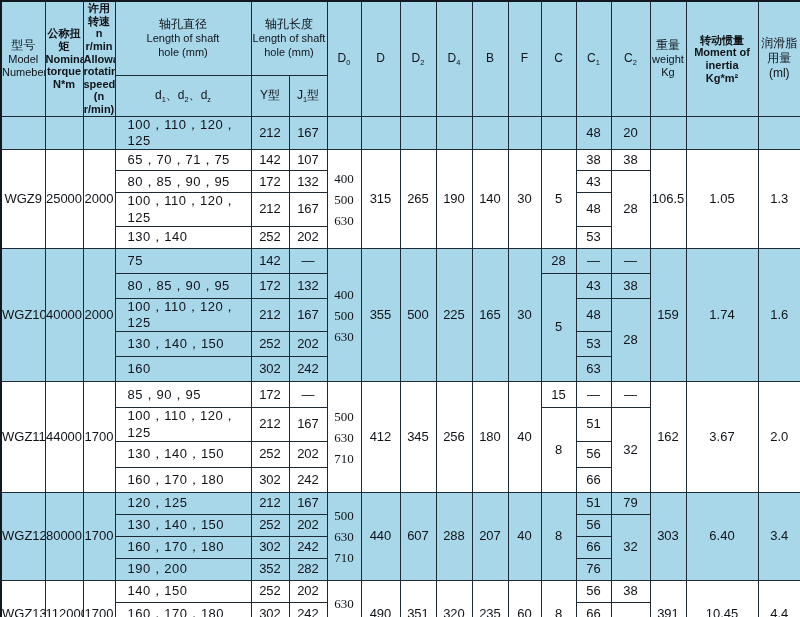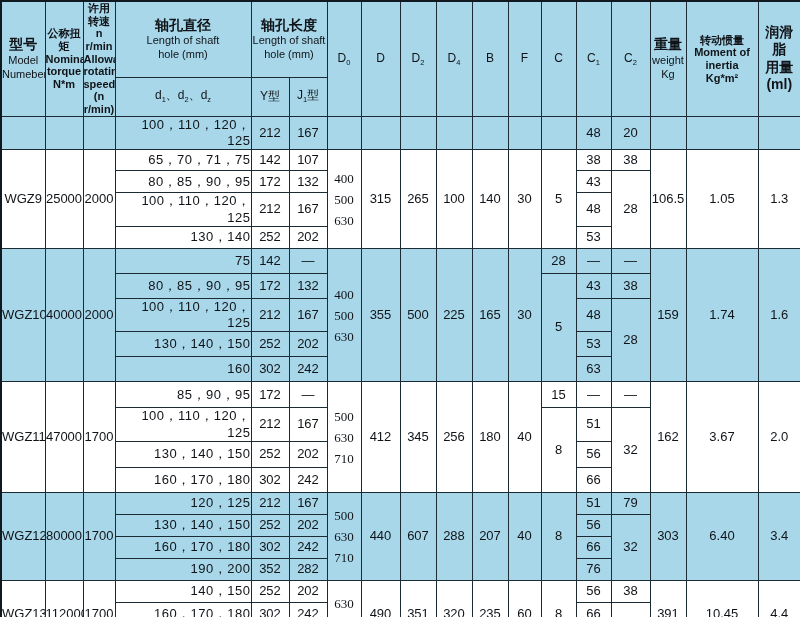--- a/index.html
+++ b/index.html
@@ -5,25 +5,25 @@
   html,body{margin:0;padding:0;background:#fff;}
   #page{width:800px;height:617px;overflow:hidden;background:#fff;
         font-family:"Liberation Sans","DejaVu Sans",sans-serif;color:#101418;}
   table{border-collapse:collapse;table-layout:fixed;width:800px;height:617px;}
   td,th{border:1px solid #1c2a33;padding:0;overflow:hidden;font-weight:normal;
         text-align:center;vertical-align:middle;line-height:1.25;}
   table{border:2px solid #10191f;}
   .blue{background:#a8d7ea;}
   .white{background:#ffffff;}
   .hd{font-size:11px;}
-  .hd .zh{font-size:14px;font-weight:bold;}
+  .hd .zh{font-size:12px;}
   .hd-small{font-size:11px;line-height:1.15;font-weight:bold;}
   .hd-dim{font-size:12px;}
   .num{font-size:13px;}
-  .dlist{text-align:right;padding-left:12px;font-size:13px;letter-spacing:0.5px;}
+  .dlist{text-align:left;padding-left:12px;font-size:13px;letter-spacing:0.5px;}
   .d0cell div{line-height:1.0;padding:4px 0;font-family:Liberation Serif, serif;}
   sub{font-size:0.62em;}
   .wsp{letter-spacing:0.5px;}
 </style>
 </head>
 <body>
 
 <div id="page">
   <table id="spec-table">
     <colgroup>
@@ -100,21 +100,21 @@
           <td class="white dlist wsp">65，70，71，75</td>
           <td class="white num">142</td>
           <td class="white num">107</td>
           <td class="white num d0cell" rowspan="4">
             <div>400</div>
             <div>500</div>
             <div>630</div>
           </td>
           <td class="white num" rowspan="4">315</td>
           <td class="white num" rowspan="4">265</td>
-          <td class="white num" rowspan="4">100</td>
+          <td class="white num" rowspan="4">190</td>
           <td class="white num" rowspan="4">140</td>
           <td class="white num" rowspan="4">30</td>
           <td class="white num" rowspan="4">5</td>
           <td class="white num">38</td>
           <td class="white num">38</td>
           <td class="white num" rowspan="4">106.5</td>
           <td class="white num" rowspan="4">1.05</td>
           <td class="white num" rowspan="4">1.3</td>
         </tr>
         <tr style="height: 22px;">
@@ -182,21 +182,21 @@
           <td class="blue num">53</td>
         </tr>
         <tr style="height: 25px;">
           <td class="blue dlist wsp">160</td>
           <td class="blue num">302</td>
           <td class="blue num">242</td>
           <td class="blue num">63</td>
         </tr>
         <tr style="height: 26px;">
           <td class="white num" rowspan="4">WGZ11</td>
-          <td class="white num" rowspan="4">47000</td>
+          <td class="white num" rowspan="4">44000</td>
           <td class="white num" rowspan="4">1700</td>
           <td class="white dlist wsp">85，90，95</td>
           <td class="white num">172</td>
           <td class="white num">—</td>
           <td class="white num d0cell" rowspan="4">
             <div>500</div>
             <div>630</div>
             <div>710</div>
           </td>
           <td class="white num" rowspan="4">412</td>

